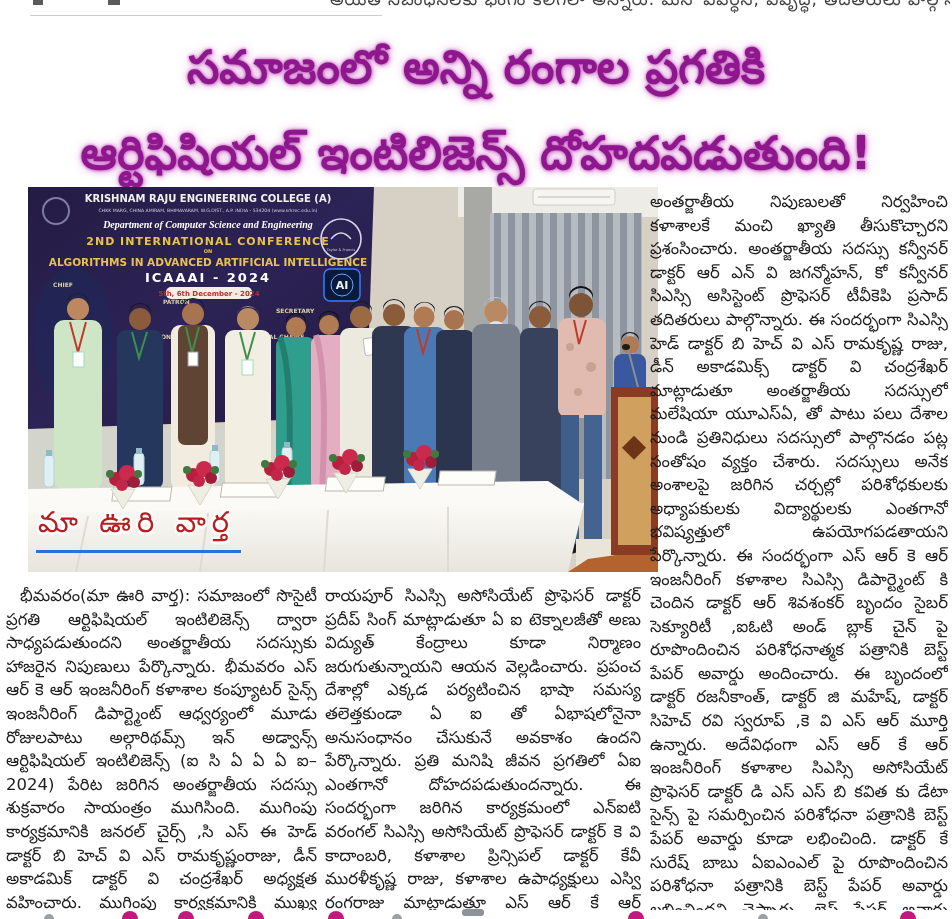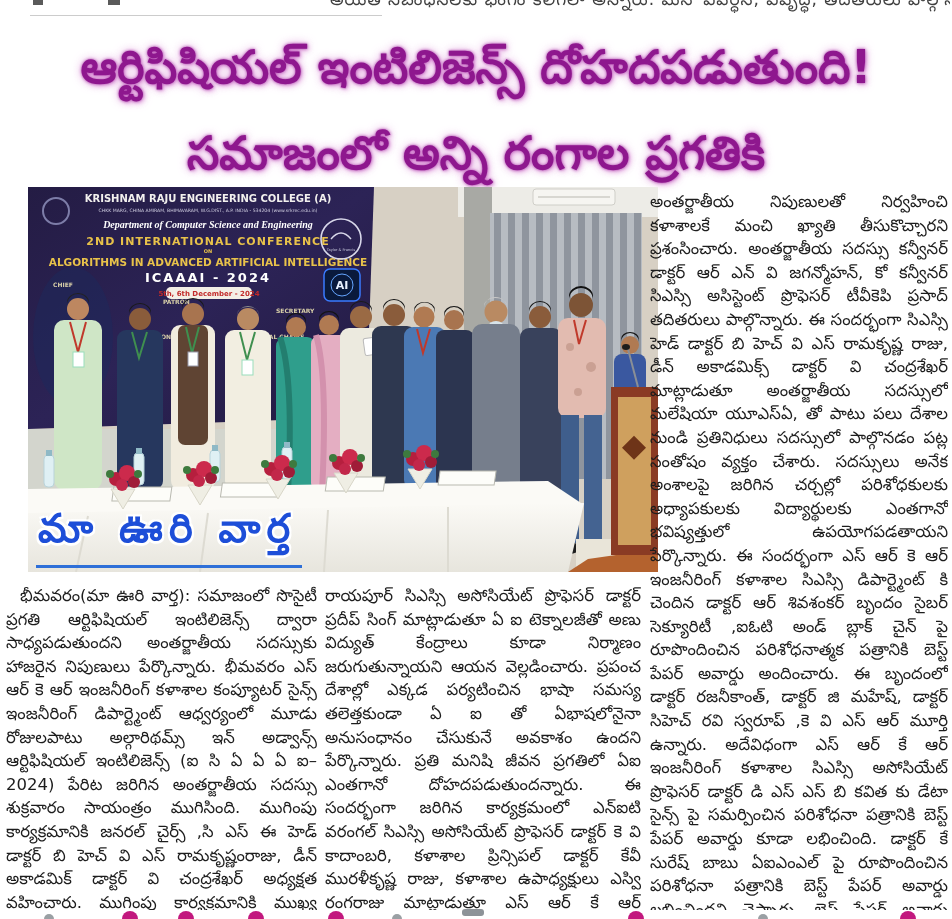--- a/index.html
+++ b/index.html
@@ -27,22 +27,22 @@
     text-shadow:0 0 10px rgba(211,106,205,.65), 0 0 3px rgba(142,23,142,.9), 2px 2px 4px rgba(222,150,218,.55);
   }
   
   .photo{
     position:absolute; left:14px; top:187px; width:630px; height:385px;
     overflow:hidden; background:#d7d0c4;margin-left:14px;
   }
   .photo svg{ display:block; }
   .watermark{
     position:absolute; left:8px; top:318px;
-    font-weight:bold; font-size:40px; letter-spacing:6px;
-    color:#1d4ed8;
+    font-weight:normal; font-size:29px; letter-spacing:6px;
+    color:#b91c1c;
     text-shadow:-2px -2px 0 #fff, 2px -2px 0 #fff, -2px 2px 0 #fff, 2px 2px 0 #fff, 0 3px 1px rgba(255,255,255,.9);
     border-bottom:3px solid #2e6fd8; padding:0 6px 4px 2px;
   }
   
   .col{
     position:absolute; font-size:16.5px; line-height:23.6px; color:#1d1d1d;
     text-align:justify; overflow:hidden; word-wrap:break-word;
   }
   .col-left  { left:6px;   top:584px; width:311px; height:326px; }
   .col-left .para{ text-indent:14px; }
@@ -62,22 +62,22 @@
 <div class="canvas">
 
   <div class="top-cut">
     <div class="inner">అయితే నిబంధనలకు భంగం కలిగేలా అన్నారు. మనో వివర్ధన, వివృద్ధి, తదితరులు పాల్గొన్నారు.</div>
   </div>
   <div class="top-mark" style="left:33px;top:0;width:10px;height:5px;"></div>
   <div class="top-mark" style="left:108px;top:0;width:12px;height:5px;"></div>
   <div class="top-rule"></div>
 
   <div class="headline">
+    <div>సమాజంలో అన్ని రంగాల ప్రగతికి</div>
     <div>ఆర్టిఫిషియల్ ఇంటిలిజెన్స్ దోహదపడుతుంది!</div>
-    <div>సమాజంలో అన్ని రంగాల ప్రగతికి</div>
   </div>
 
   <div class="photo">
     <svg width="630" height="385" viewBox="0 0 630 385">
       <defs>
         <linearGradient id="bannerGrad" x1="0" y1="0" x2="1" y2="1">
           <stop offset="0" stop-color="#241c44"></stop>
           <stop offset="0.5" stop-color="#2c2356"></stop>
           <stop offset="1" stop-color="#221a40"></stop>
         </linearGradient>

